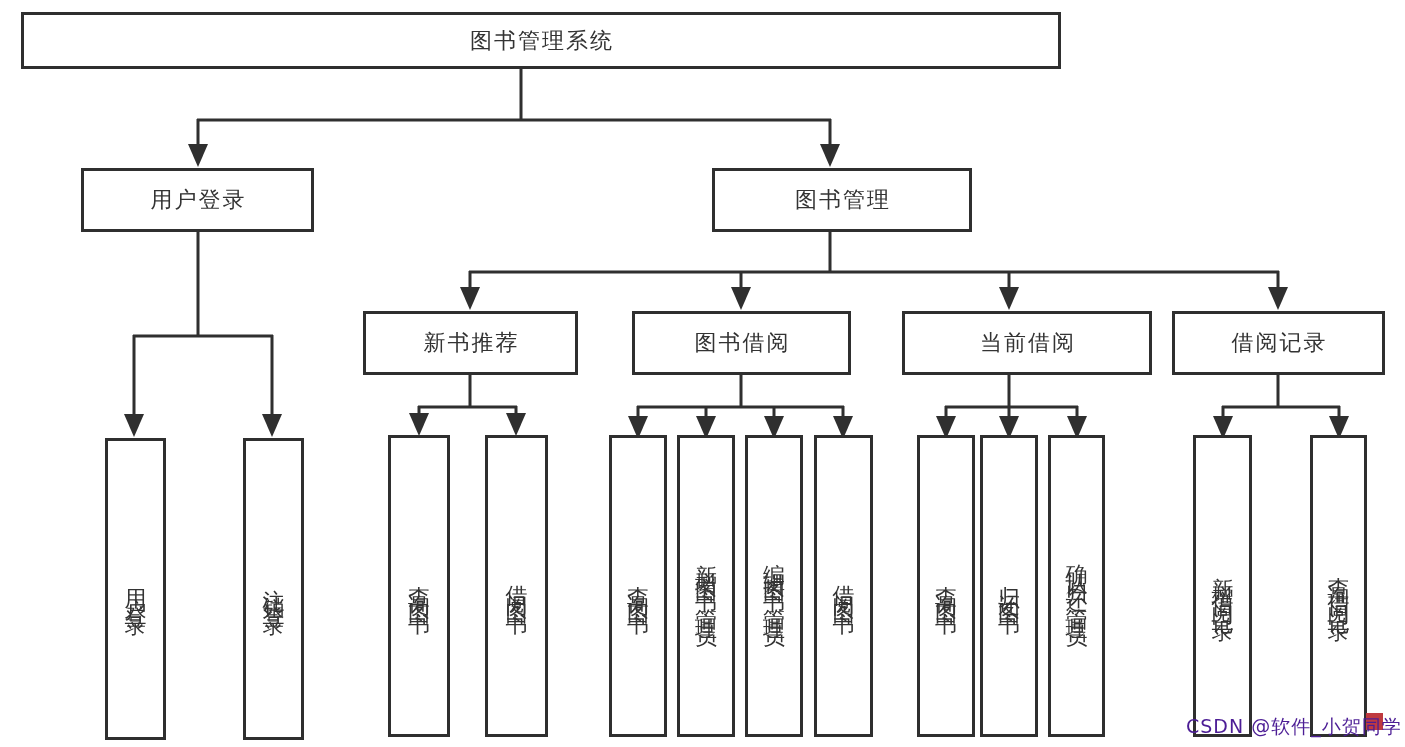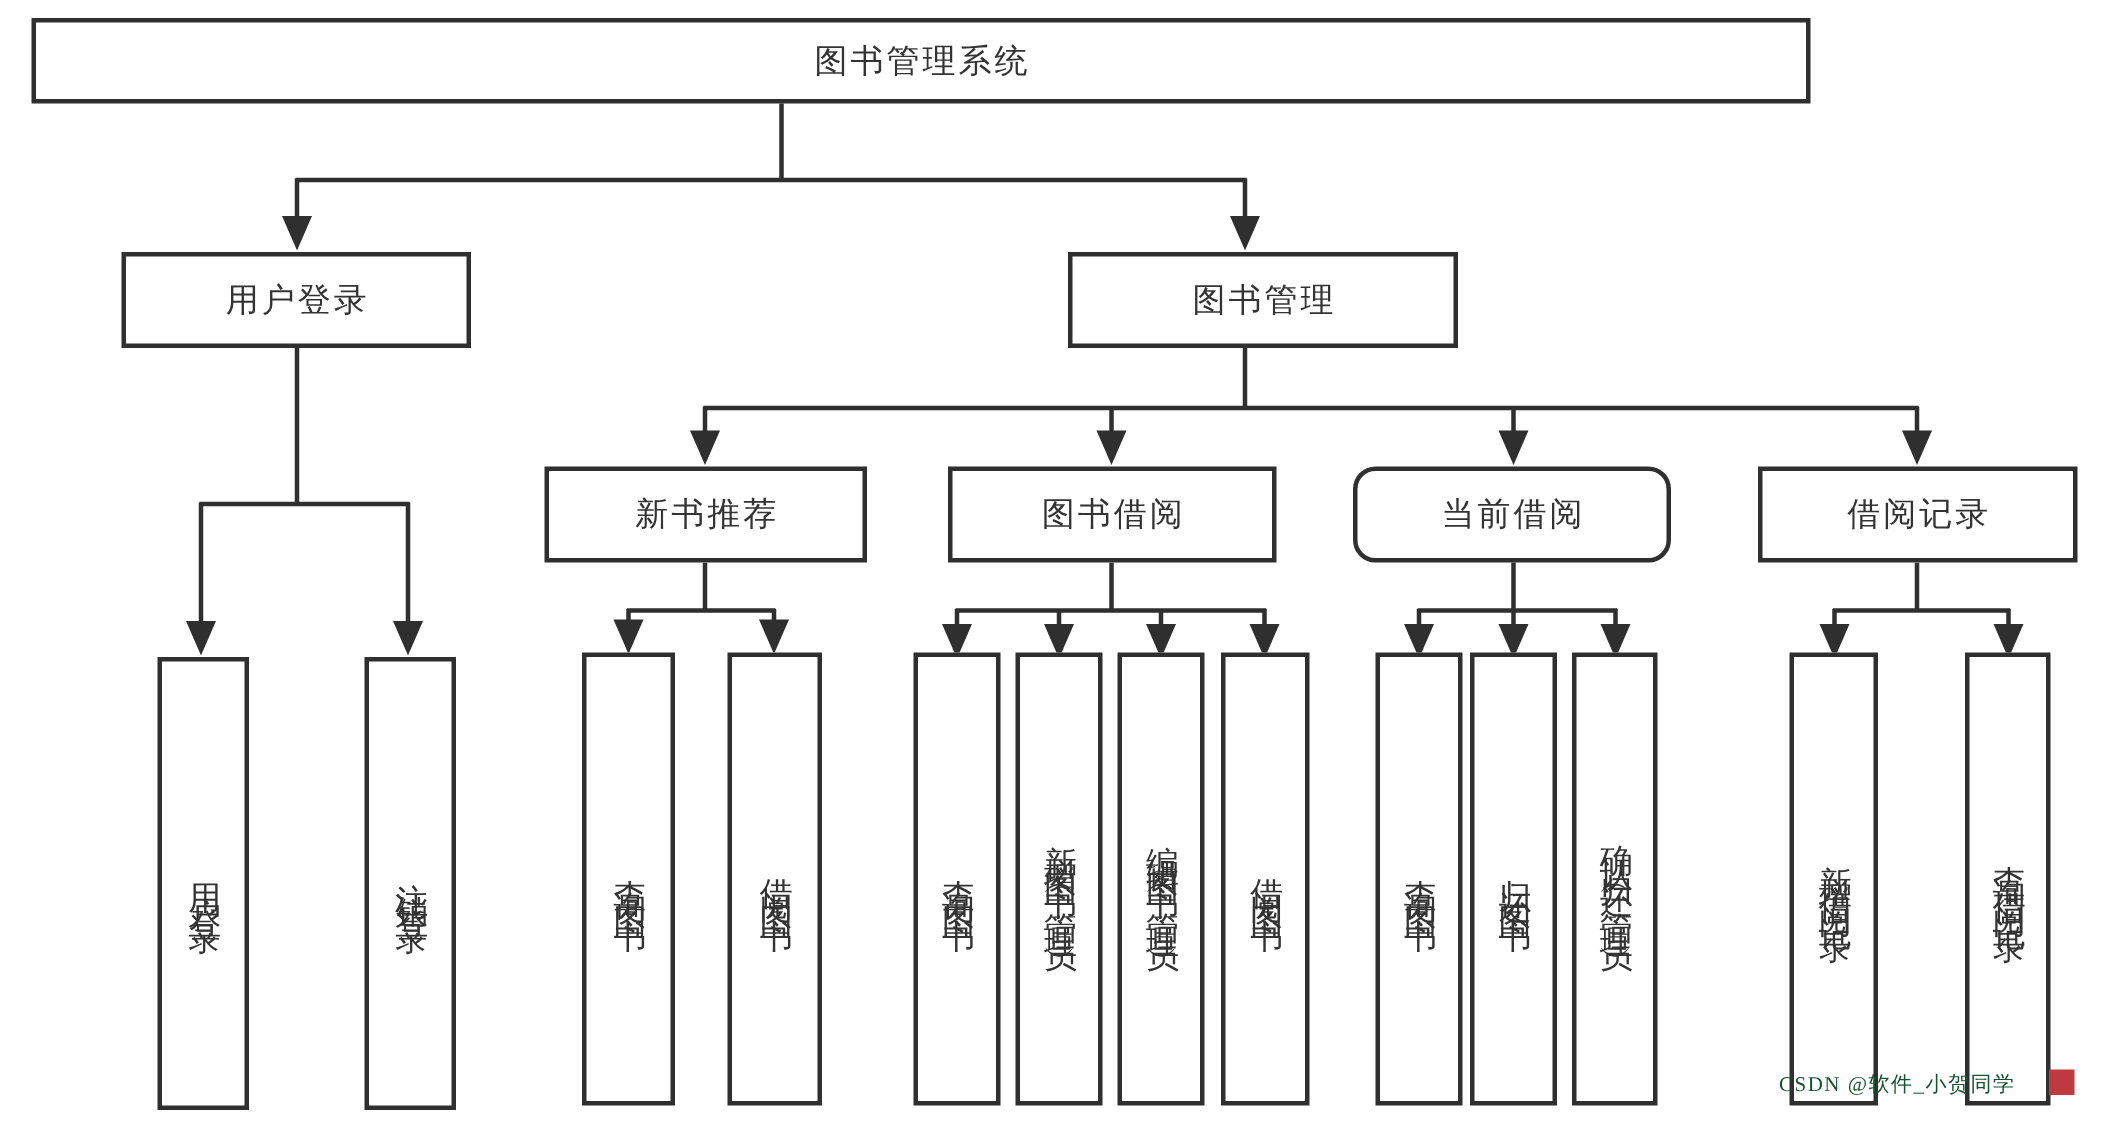--- a/index.html
+++ b/index.html
@@ -15,21 +15,21 @@
     font-size:22px; letter-spacing:2px; padding-left:2px; white-space:nowrap; z-index:2;
   }
   .vnode {
     position:absolute; box-sizing:border-box; background:#ffffff;
     border:3px solid #2f2f2f; display:flex; align-items:center; justify-content:center;
     writing-mode:vertical-lr; text-orientation:mixed;
     font-size:22px; line-height:1; letter-spacing:9px; z-index:2;
   }
   .watermark {
     position:absolute; left:1186px; top:714px; z-index:10;
-    font-size:14px; letter-spacing:1px; color:#14532d; white-space:nowrap;font-family:Liberation Serif, serif;
+    font-size:19px; letter-spacing:1px; color:#4c1d95; white-space:nowrap;
   }
   .watermark-accent {
     position:absolute; left:1366px; top:713px; width:17px; height:17px;
     background:#bf3a40; z-index:9;
   }
 </style>
 </head>
 <body>
 
 <div class="canvas">
@@ -67,28 +67,28 @@
       <polygon points="764,416 784,416 774,439"></polygon>
       <polygon points="833,416 853,416 843,439"></polygon>
       <polygon points="936,416 956,416 946,439"></polygon>
       <polygon points="999,416 1019,416 1009,439"></polygon>
       <polygon points="1067,416 1087,416 1077,439"></polygon>
       <polygon points="1213,416 1233,416 1223,439"></polygon>
       <polygon points="1329,416 1349,416 1339,439"></polygon>
     </g>
   </svg>
 
-  <div class="hnode" style="left:21px; top:12px; width:1186px; height:57px;">图书管理系统</div>
+  <div class="hnode" style="left:21px; top:12px; width:1040px; height:57px;">图书管理系统</div>
 
   <div class="hnode" style="left:81px; top:168px; width:233px; height:64px;">用户登录</div>
   <div class="hnode" style="left:712px; top:168px; width:260px; height:64px;">图书管理</div>
 
   <div class="hnode" style="left:632px; top:311px; width:219px; height:64px;">图书借阅</div>
   <div class="hnode" style="left:363px; top:311px; width:215px; height:64px;">新书推荐</div>
-  <div class="hnode" style="left:902px; top:311px; width:212px; height:64px;border-radius:15px;">当前借阅</div>
+  <div class="hnode" style="left:902px; top:311px; width:250px; height:64px;">当前借阅</div>
   <div class="hnode" style="left:1172px; top:311px; width:213px; height:64px;">借阅记录</div>
 
   <div class="vnode" style="left:105px; top:438px; width:61px; height:302px;">用户登录</div>
   <div class="vnode" style="left:243px; top:438px; width:61px; height:302px;">注销登录</div>
 
   <div class="vnode" style="left:388px; top:435px; width:62px; height:302px;">查询图书</div>
   <div class="vnode" style="left:485px; top:435px; width:63px; height:302px;">借阅图书</div>
 
   <div class="vnode" style="left:609px; top:435px; width:58px; height:302px;">查询图书</div>
   <div class="vnode" style="left:677px; top:435px; width:58px; height:302px;">新增图书（管理员）</div>

